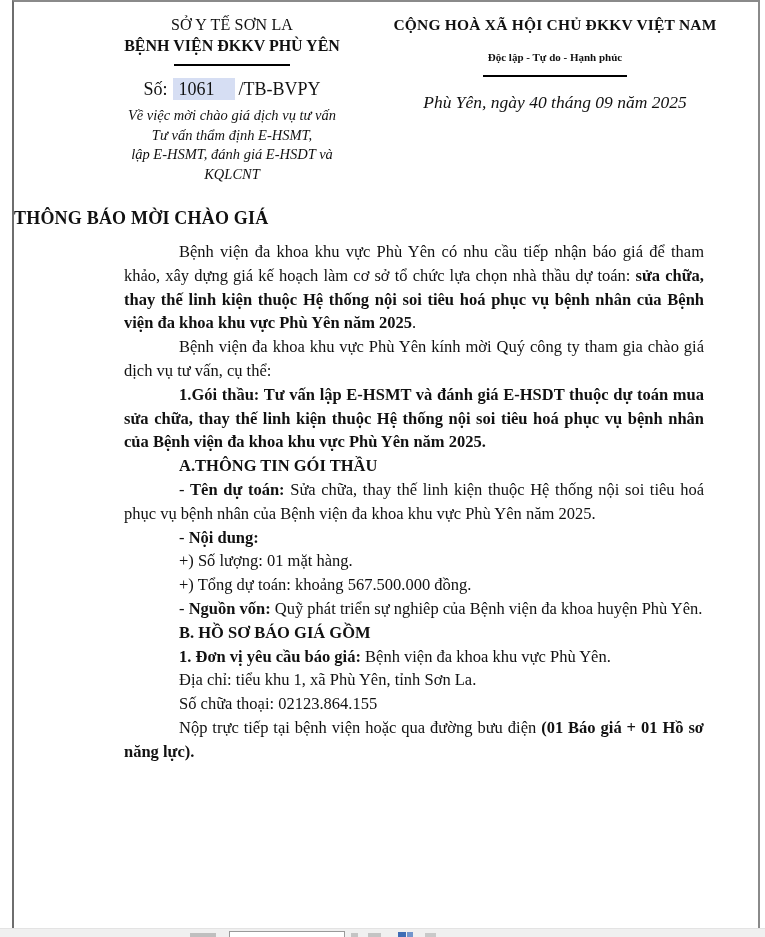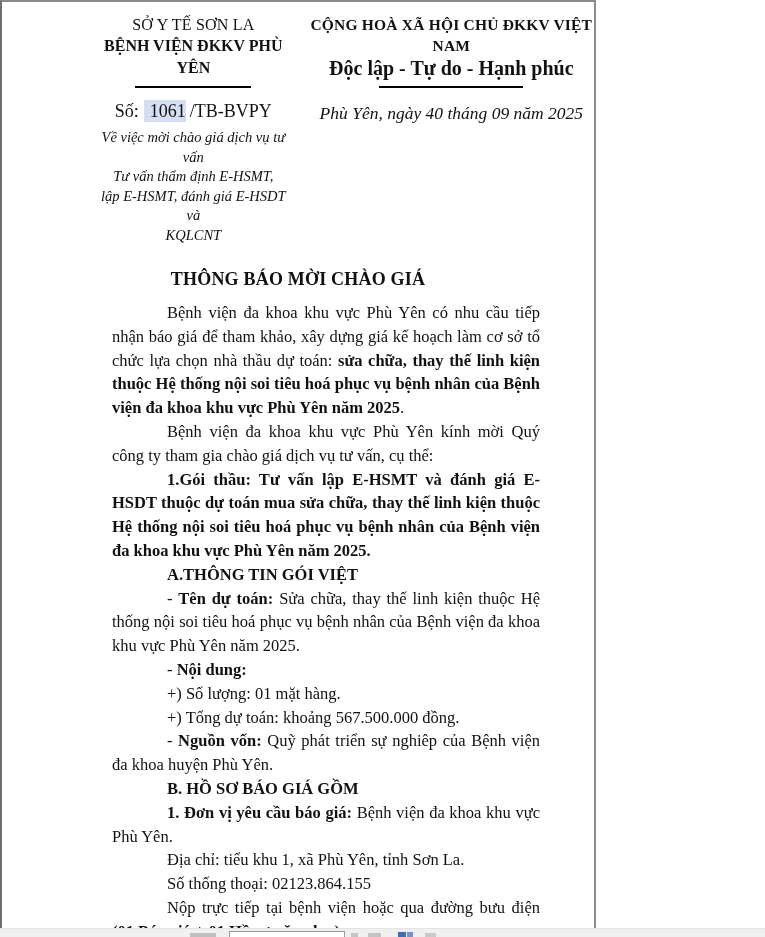--- a/index.html
+++ b/index.html
@@ -1,47 +1,47 @@
 <!DOCTYPE html>
 <html><head>
 <meta charset="utf-8">
 <style>
   * { margin: 0; padding: 0; box-sizing: border-box; }
   html, body { width: 765px; height: 937px; background: #ffffff; overflow: hidden; }
   body { font-family: "Liberation Serif", "DejaVu Serif", serif; color: #111; }
 
   .page {
-    position: absolute; left: 0; top: 0;
-    width: 596px; height: 929px;
+    position: absolute; left: 12px; top: 0;
+    width: 748px; height: 929px;
     background: #fff;
     border-top: 2px solid #8a8a8a;
     border-left: 2px solid #6e6e6e;
     border-right: 2px solid #8a8a8a;
   }
 
   
   .header { display: flex; padding-top: 12px; margin-left: 92px; }
   .hdr-left { width: 252px; text-align: center; }
   .hdr-right { width: 362px; margin-left: 16px; text-align: center; }
 
   .org-parent { font-size: 16px; line-height: 21px; letter-spacing: .2px; }
   .org-name   { font-size: 16px; line-height: 22px; font-weight: bold; }
   .rule-left  { width: 116px; border-bottom: 2px solid #000; margin: 7px auto 0 auto; }
   .number-line { margin-top: 11px; font-size: 18px; line-height: 24px; white-space: nowrap; }
-  .number-highlight { background: #d6def3; padding: 1px 0 1px 6px; margin: 0 4px 0 5px; }
+  .number-highlight { background: #d6def3; padding: 1px 20px 1px 6px; margin: 0 4px 0 5px; }
   .subject { margin-top: 5px; font-style: italic; font-size: 14.5px; line-height: 19.5px; }
   .subject span { display: block; text-align: center; }
 
   .national-title { font-size: 15.5px; line-height: 21px; font-weight: bold; letter-spacing: .2px; }
-  .national-motto { font-size: 20px; line-height: 24px; font-weight: bold; }
+  .national-motto { font-size: 11px; line-height: 24px; font-weight: bold; margin-top: 10px; }
   .rule-right { width: 144px; border-bottom: 2px solid #000; margin: 6px auto 0 auto; }
   .place-date { margin-top: 13px; font-style: italic; font-size: 17.5px; line-height: 24px; }
 
   
-  .doc-title { margin-top: 21px; text-align: center; font-weight: bold; font-size: 18px; line-height: 26px; letter-spacing: .2px; }
+  .doc-title { margin-top: 21px; font-weight: bold; font-size: 18px; line-height: 26px; letter-spacing: .2px; }
 
   .docbody { margin: 9px 54px 0 110px; }
   .docbody p {
     font-size: 16.5px;
     line-height: 23.8px;
     text-align: justify;
     text-indent: 55px;
   }
 
   
@@ -89,30 +89,30 @@
 
   </div>
 
   <div class="doc-title">THÔNG BÁO MỜI CHÀO GIÁ</div>
 
   <div class="docbody" id="docbody">
 
   <p>Bệnh viện đa khoa khu vực Phù Yên có nhu cầu tiếp nhận báo giá để tham khảo, xây dựng giá kế hoạch làm cơ sở tổ chức lựa chọn nhà thầu dự toán: <b>sửa chữa, thay thế linh kiện thuộc Hệ thống nội soi tiêu hoá phục vụ bệnh nhân của Bệnh viện đa khoa khu vực Phù Yên năm 2025</b>.</p>
       <p>Bệnh viện đa khoa khu vực Phù Yên kính mời Quý công ty tham gia chào giá dịch vụ tư vấn, cụ thể:</p>
       <p><b>1.Gói thầu: Tư vấn lập E-HSMT và đánh giá E-HSDT thuộc dự toán mua sửa chữa, thay thế linh kiện thuộc Hệ thống nội soi tiêu hoá phục vụ bệnh nhân của Bệnh viện đa khoa khu vực  Phù Yên năm 2025.</b></p>
-      <p><b>A.THÔNG TIN GÓI VIỆT</b></p>
+      <p><b>A.THÔNG TIN GÓI THẦU</b></p>
       <p>- <b>Tên dự toán:</b> Sửa chữa, thay thế linh kiện thuộc Hệ thống nội soi tiêu hoá phục vụ bệnh nhân của Bệnh viện đa khoa khu vực  Phù Yên năm 2025.</p>
       <p>- <b>Nội dung:</b></p>
       <p>+) Số lượng: 01 mặt hàng.</p>
       <p>+) Tổng dự toán: khoảng 567.500.000 đồng.</p>
       <p>- <b>Nguồn vốn:</b> Quỹ phát triển sự nghiêp của Bệnh viện đa khoa huyện Phù Yên.</p>
       <p><b>B. HỒ SƠ BÁO GIÁ GỒM</b></p>
       <p><b>1. Đơn vị yêu cầu báo giá:</b> Bệnh viện đa khoa khu vực Phù Yên.</p>
       <p>Địa chỉ: tiểu khu 1, xã  Phù Yên, tỉnh Sơn La.</p>
-      <p>Số thống thoại: 02123.864.155</p>
+      <p>Số chữa thoại: 02123.864.155</p>
       <p>Nộp trực tiếp tại bệnh viện hoặc qua đường bưu điện <b>(01 Báo giá + 01 Hồ sơ năng lực).</b></p>
     </div>
 
 </div>
 
 <div class="footer-bar">
   <div class="frag frag-label"></div>
   <div class="frag page-input"></div>
   <div class="frag frag-sep"></div>
   <div class="frag frag-count"></div>

